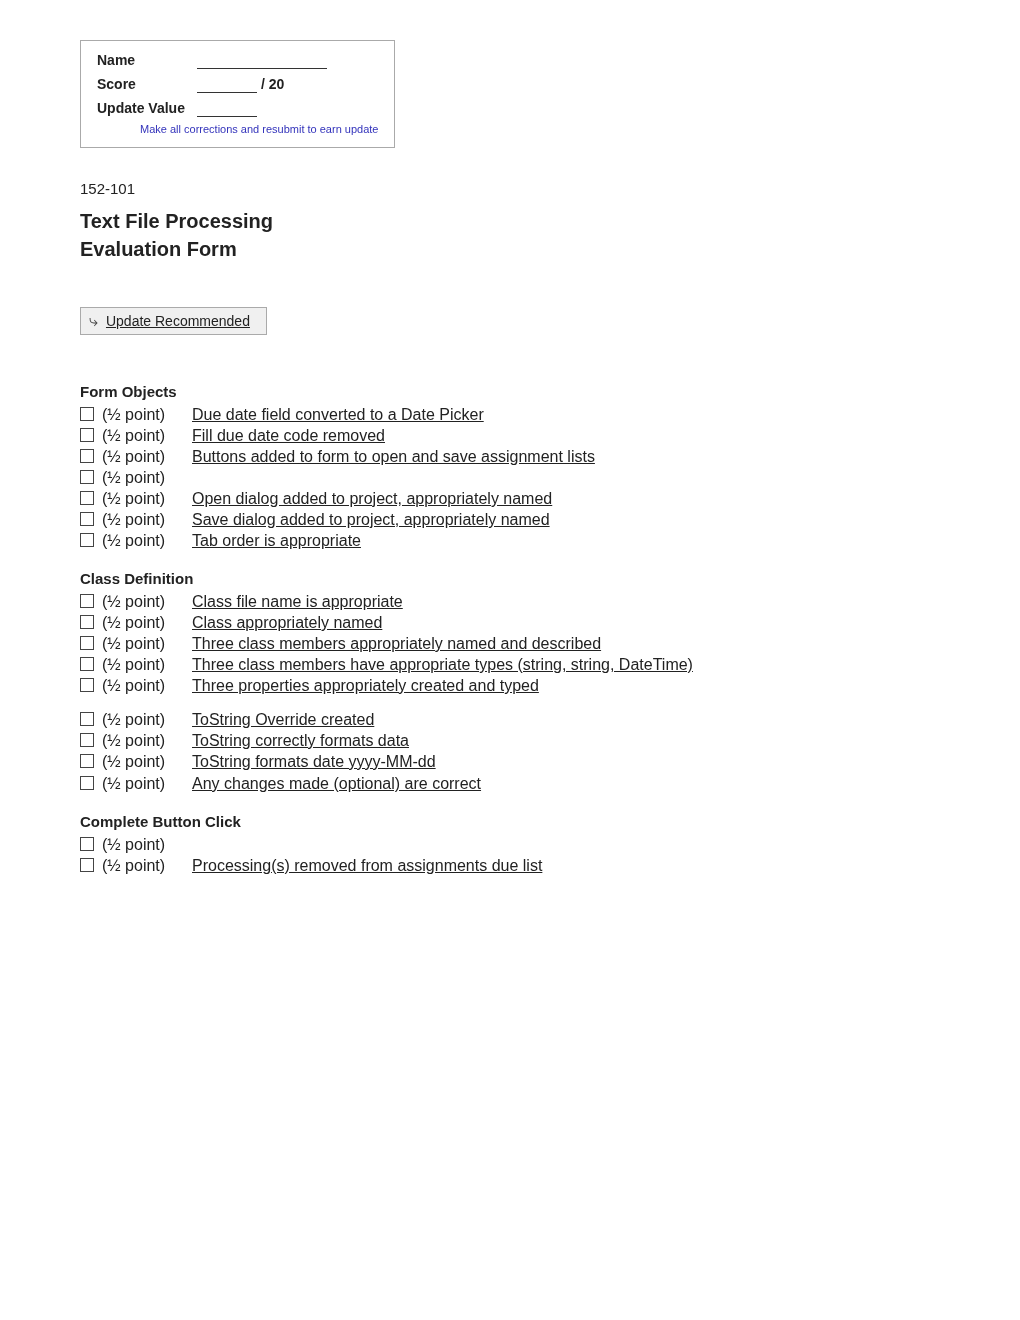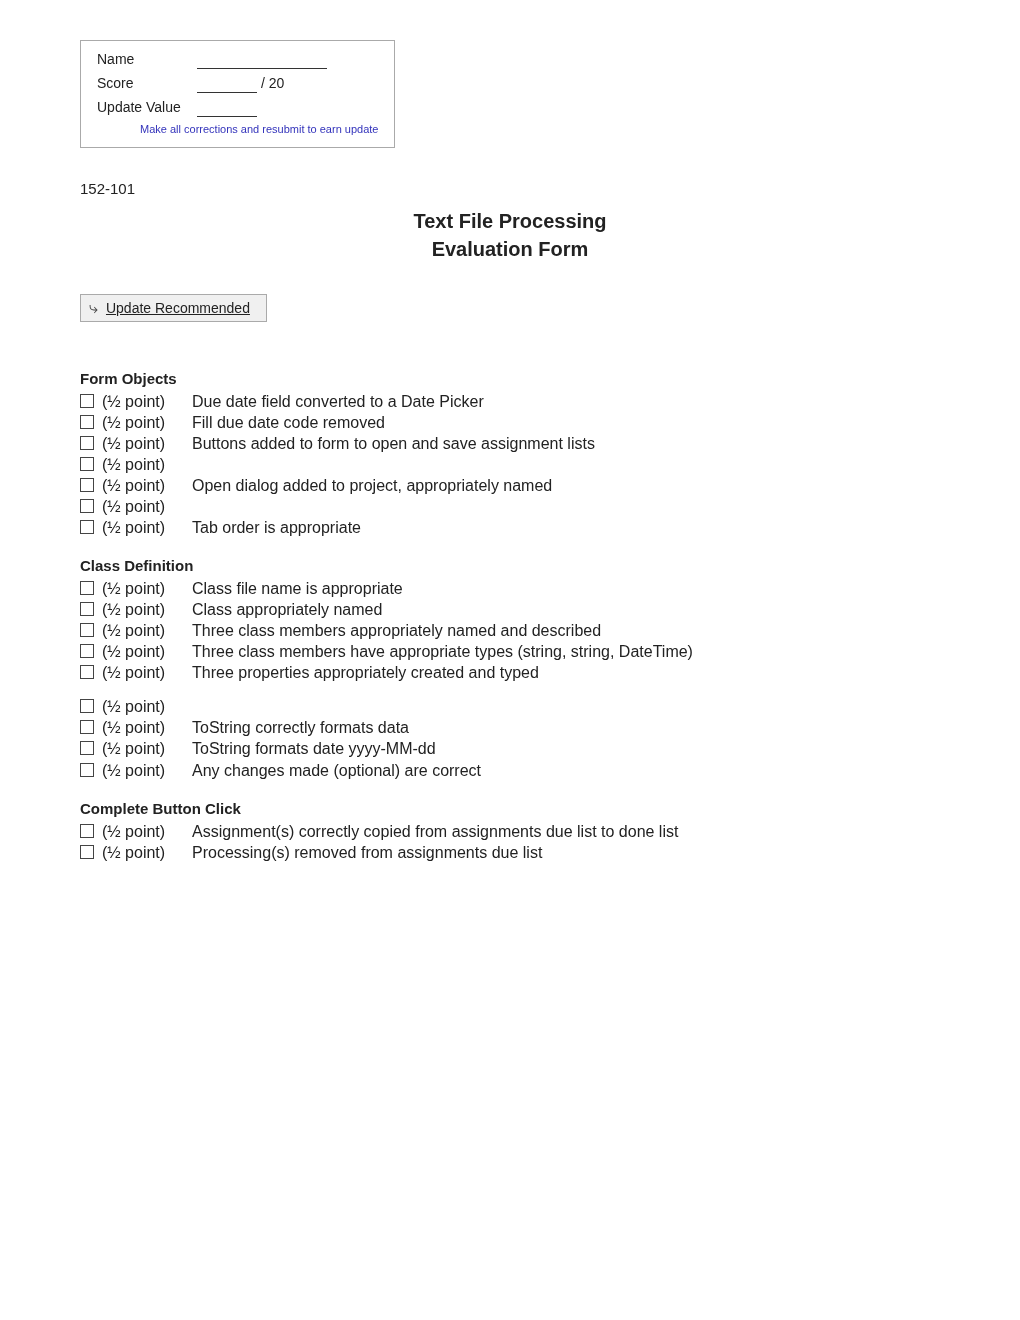--- a/index.html
+++ b/index.html
@@ -15,22 +15,23 @@
 
     .info-box {
       border: 1px solid #aaa;
       display: inline-block;
       padding: 10px 16px 12px 16px;
       margin-bottom: 32px;
       min-width: 260px;
     }
     .info-row {
       display: flex;
-      align-items: flex-start;
+      align-items: center;
       margin-bottom: 6px;
+      font-weight: bold;
     }
     .info-label {
       font-size: 14px;
       width: 100px;
     }
     .info-underline {
       border-bottom: 1px solid #333;
       display: inline-block;
       min-width: 130px;
       height: 18px;
@@ -46,24 +47,24 @@
       font-size: 11px;
       margin-top: 4px;
       padding-left: 43px;
     }
 
     .course-id {
       font-size: 15px;
       margin-bottom: 10px;
     }
     .main-title {
-      text-align: center;
+      text-align: left;
       font-size: 20px;
       font-weight: bold;
-      margin-bottom: 31px;
+      margin-bottom: 44px;
       line-height: 1.4;
     }
 
     .update-btn-row {
       display: flex;
       align-items: center;
       border: 1px solid #aaa;
       display: inline-flex;
       padding: 4px 16px 4px 8px;
       margin-bottom: 24px;
@@ -106,20 +107,21 @@
       margin-top: 1px;
     }
     .point-val {
       display: inline-block;
       width: 90px;
       flex-shrink: 0;
       color: #222;
     }
     .item-text {
       flex: 1;
+      text-decoration: underline;
     }
 
     .spacer { height: 12px; }
   </style>
 </head>
 <body>
 
 
 
 
@@ -182,20 +184,21 @@
           <span class="point-val">(½  point)</span>
         </li>
         <li>
           <span class="checkbox"></span>
           <span class="point-val">(½  point)</span>
           <span class="item-text">Open dialog added to project, appropriately named</span>
         </li>
         <li>
           <span class="checkbox"></span>
           <span class="point-val">(½  point)</span>
+          <span class="item-text">Save dialog added to project, appropriately named</span>
         </li>
         <li>
           <span class="checkbox"></span>
           <span class="point-val">(½  point)</span>
           <span class="item-text">Tab order is appropriate</span>
         </li>
       </ul>
     </div>
     <div>
       <div class="section-title">Class Definition</div>
@@ -224,20 +227,21 @@
           <span class="checkbox"></span>
           <span class="point-val">(½  point)</span>
           <span class="item-text">Three properties appropriately created and typed</span>
         </li>
       </ul>
       <div class="spacer"></div>
       <ul class="checklist">
         <li>
           <span class="checkbox"></span>
           <span class="point-val">(½  point)</span>
+          <span class="item-text">ToString Override created</span>
         </li>
         <li>
           <span class="checkbox"></span>
           <span class="point-val">(½  point)</span>
           <span class="item-text">ToString correctly formats data</span>
         </li>
         <li>
           <span class="checkbox"></span>
           <span class="point-val">(½  point)</span>
           <span class="item-text">ToString formats date yyyy-MM-dd</span>
@@ -252,21 +256,20 @@
           <span class="item-text">Any changes made (optional) are correct</span>
         </li>
       </ul>
     </div>
     <div>
       <div class="section-title">Complete Button Click</div>
       <ul class="checklist">
         <li>
           <span class="checkbox"></span>
           <span class="point-val">(½  point)</span>
-          <span class="item-text">Assignment(s) correctly copied from assignments due list to done list</span>
         </li>
         <li>
           <span class="checkbox"></span>
           <span class="point-val">(½  point)</span>
           <span class="item-text">Processing(s) removed from assignments due list</span>
         </li>
       </ul>
     </div>
   </div>
 

